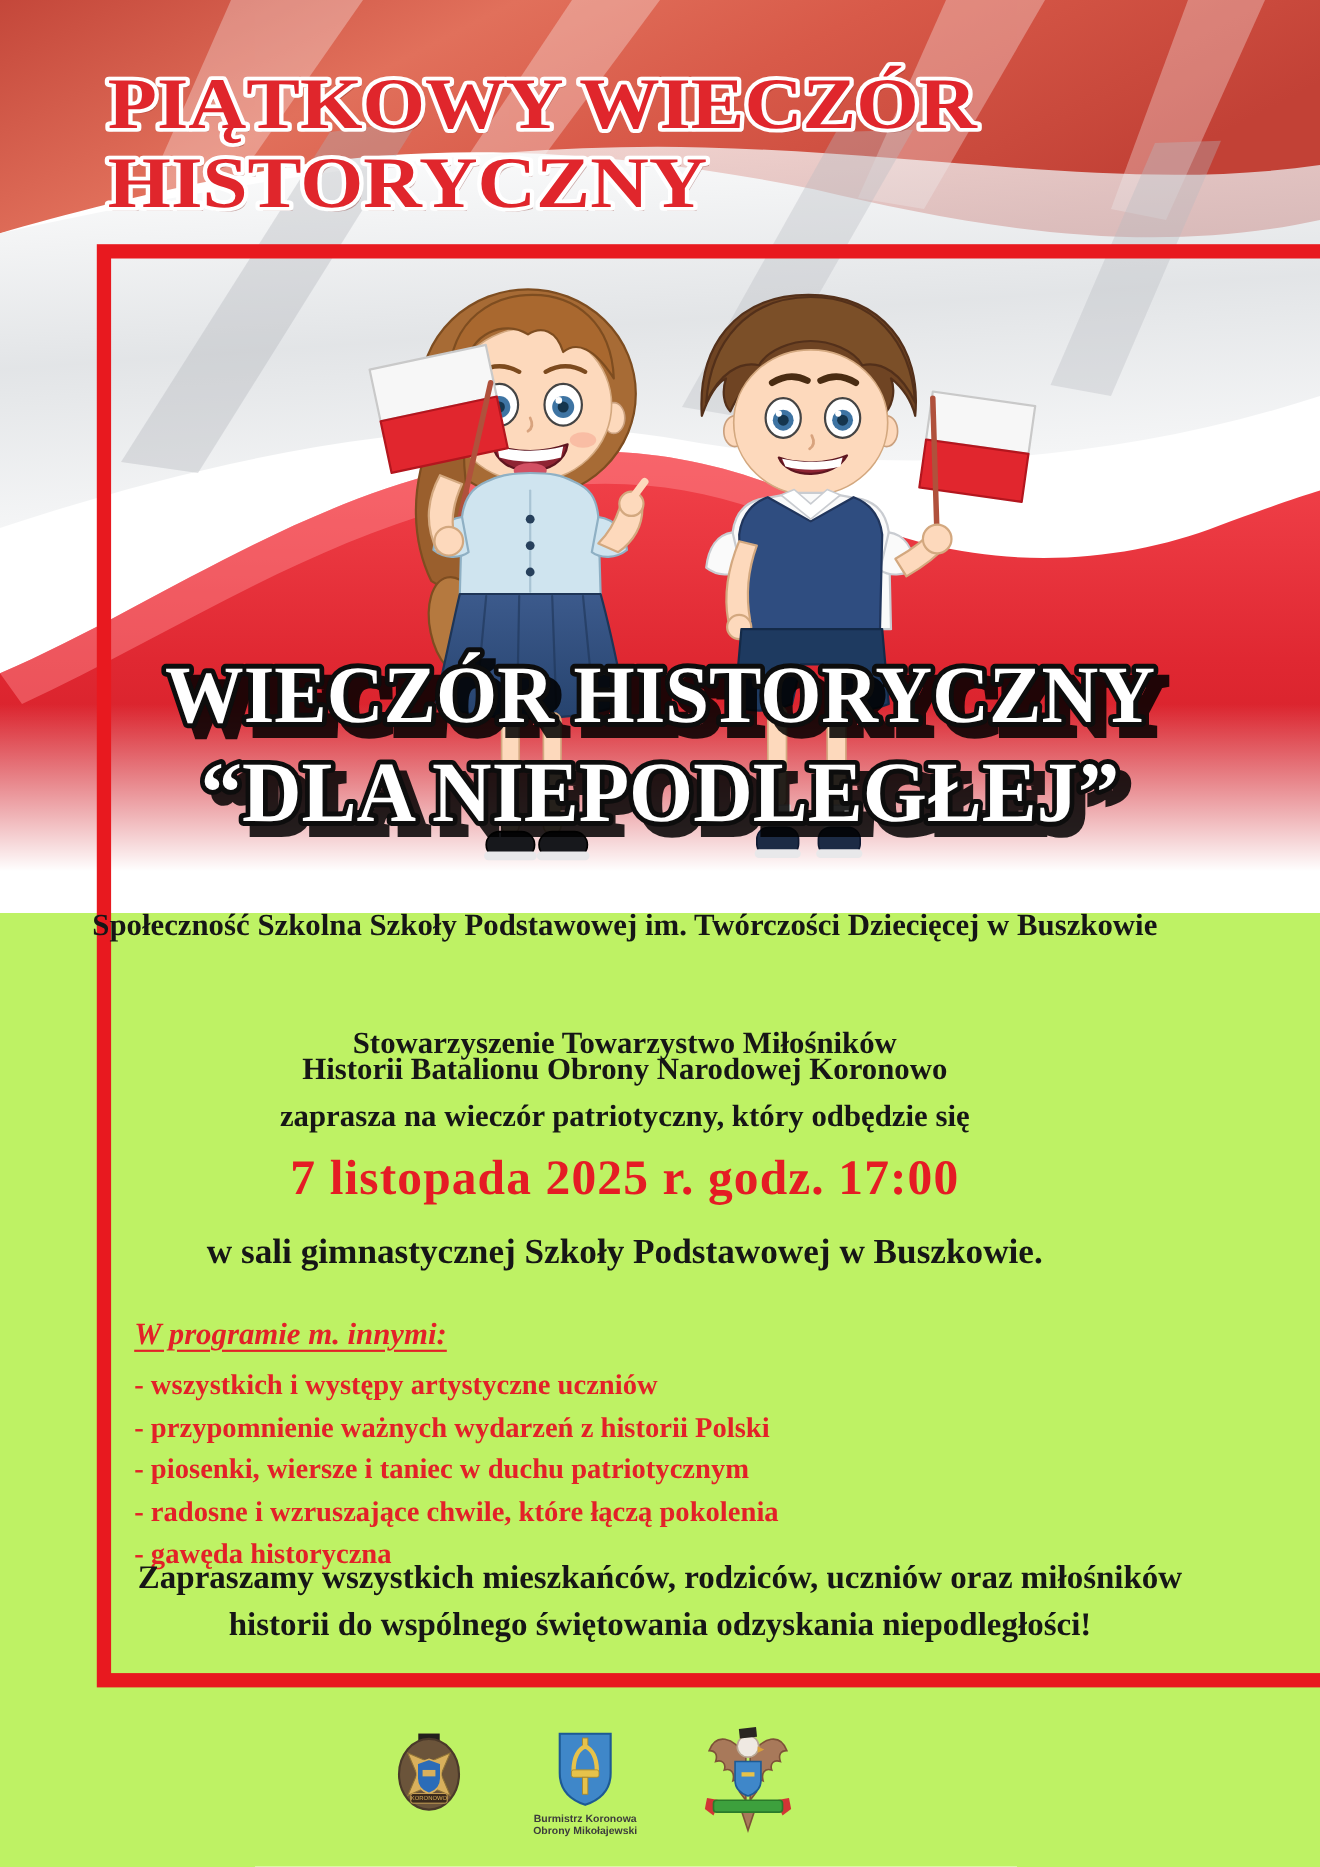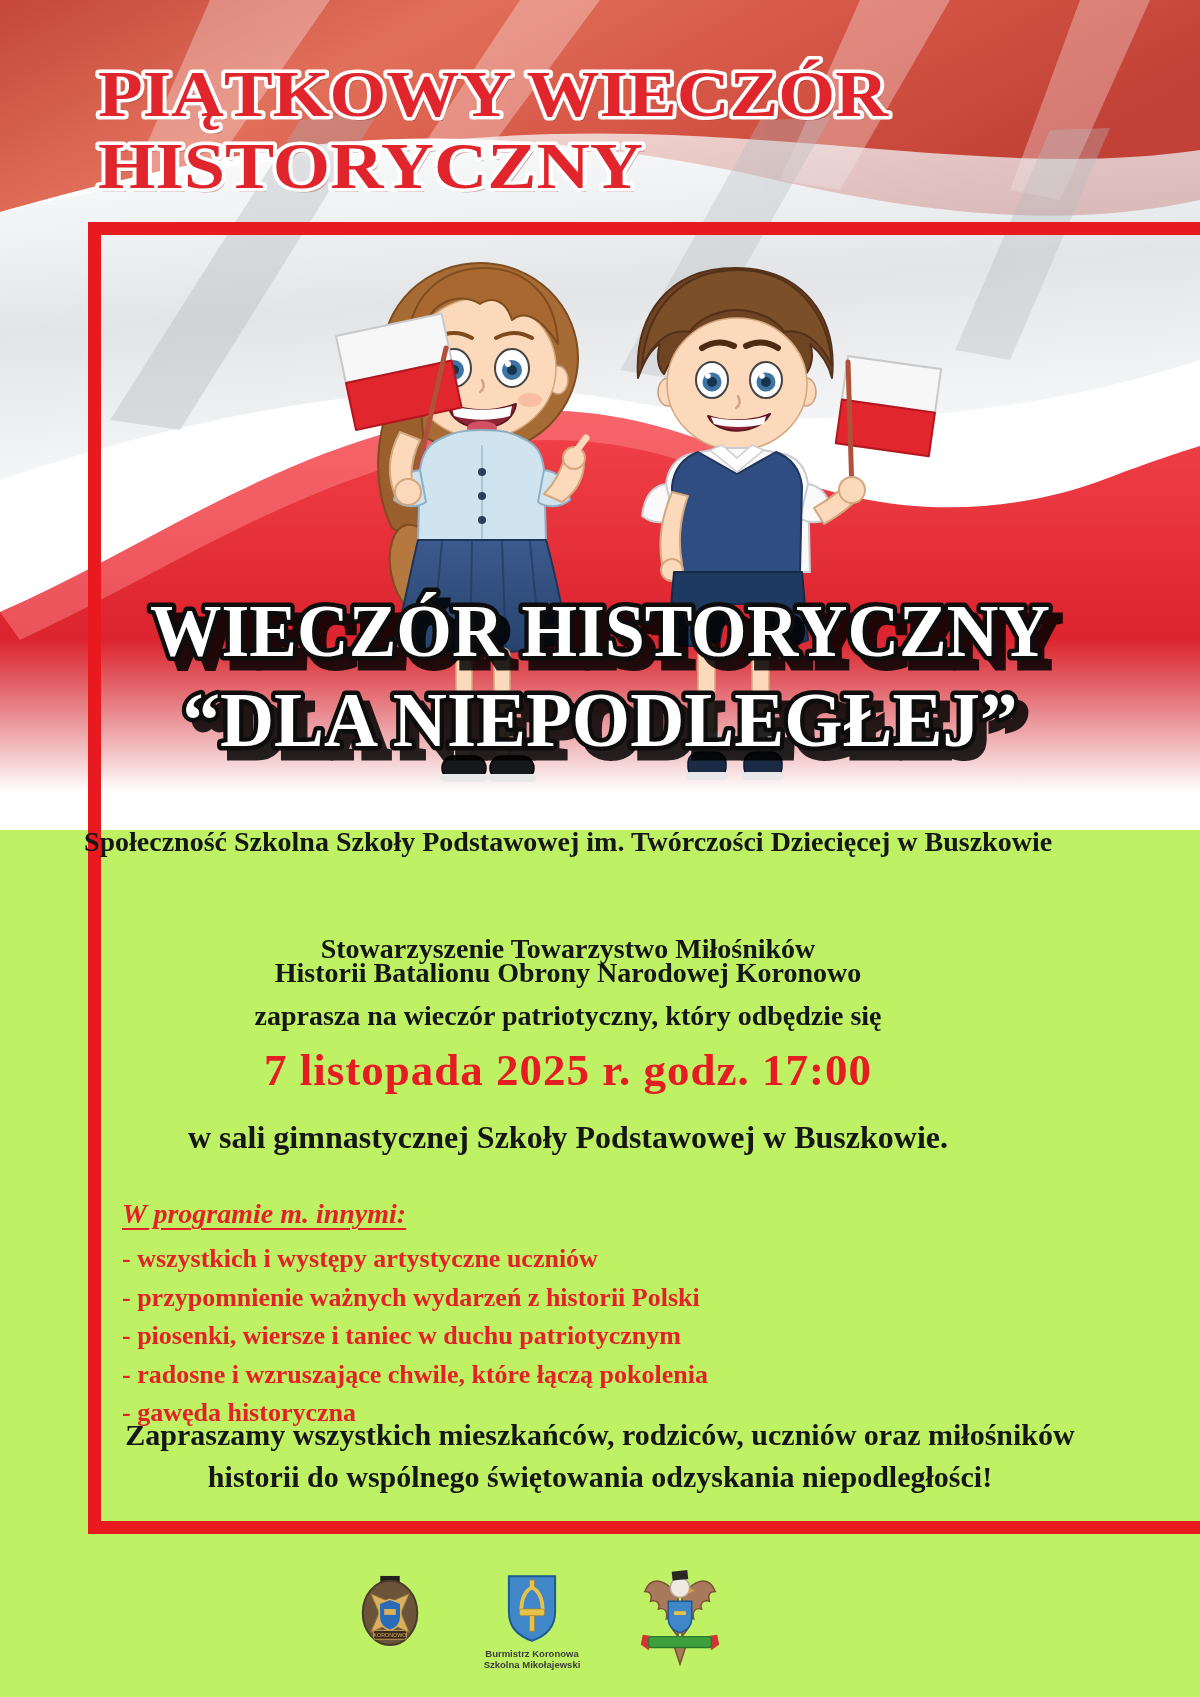--- a/index.html
+++ b/index.html
@@ -305,16 +305,16 @@
     <rect x="34" y="46" width="12" height="4" fill="#e7c24a"></rect>
     <g>
       <path d="M2,70 L14,72 L8,86 L0,80 Z" fill="#d23535"></path>
       <path d="M78,70 L66,72 L72,86 L80,80 Z" fill="#d23535"></path>
       <rect x="8" y="72" width="64" height="11" rx="3" fill="#3da03d" stroke="#2a7a2a" stroke-width="1.5"></rect>
     </g>
   </svg>
 
   <div class="crest-caption">
     <div>Burmistrz Koronowa</div>
-    <div>Szkolna Mikołajewski</div>
+    <div>Obrony Mikołajewski</div>
   </div>
 
 </div>
 
 </body></html>

